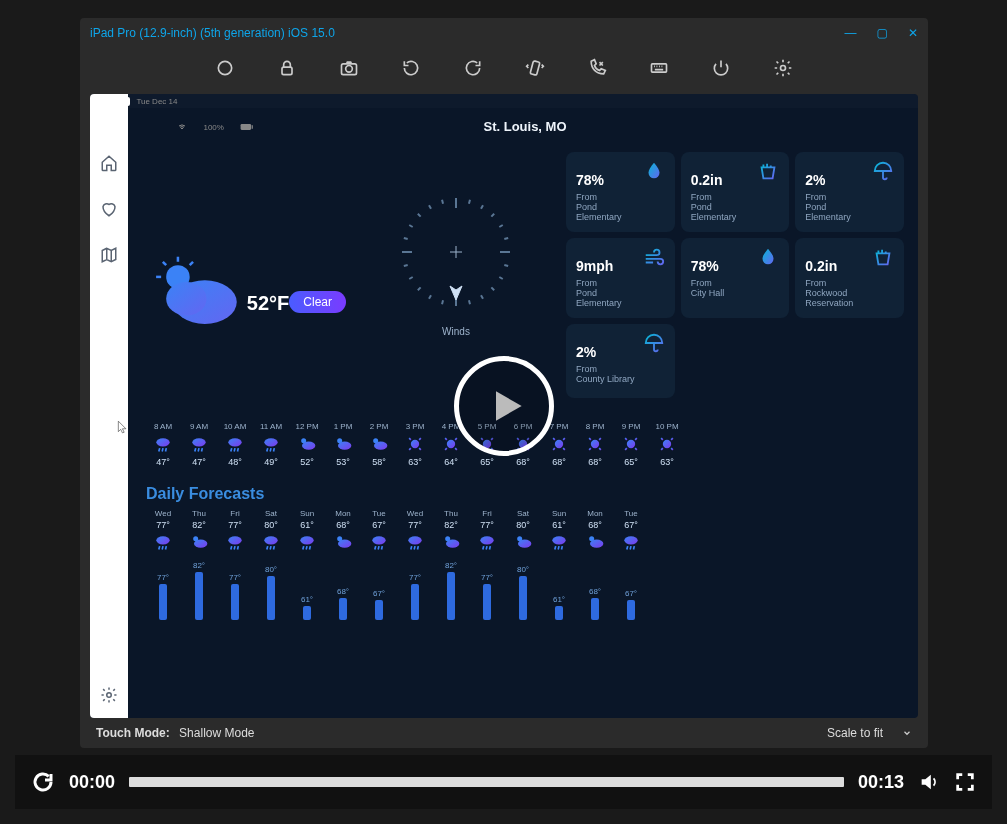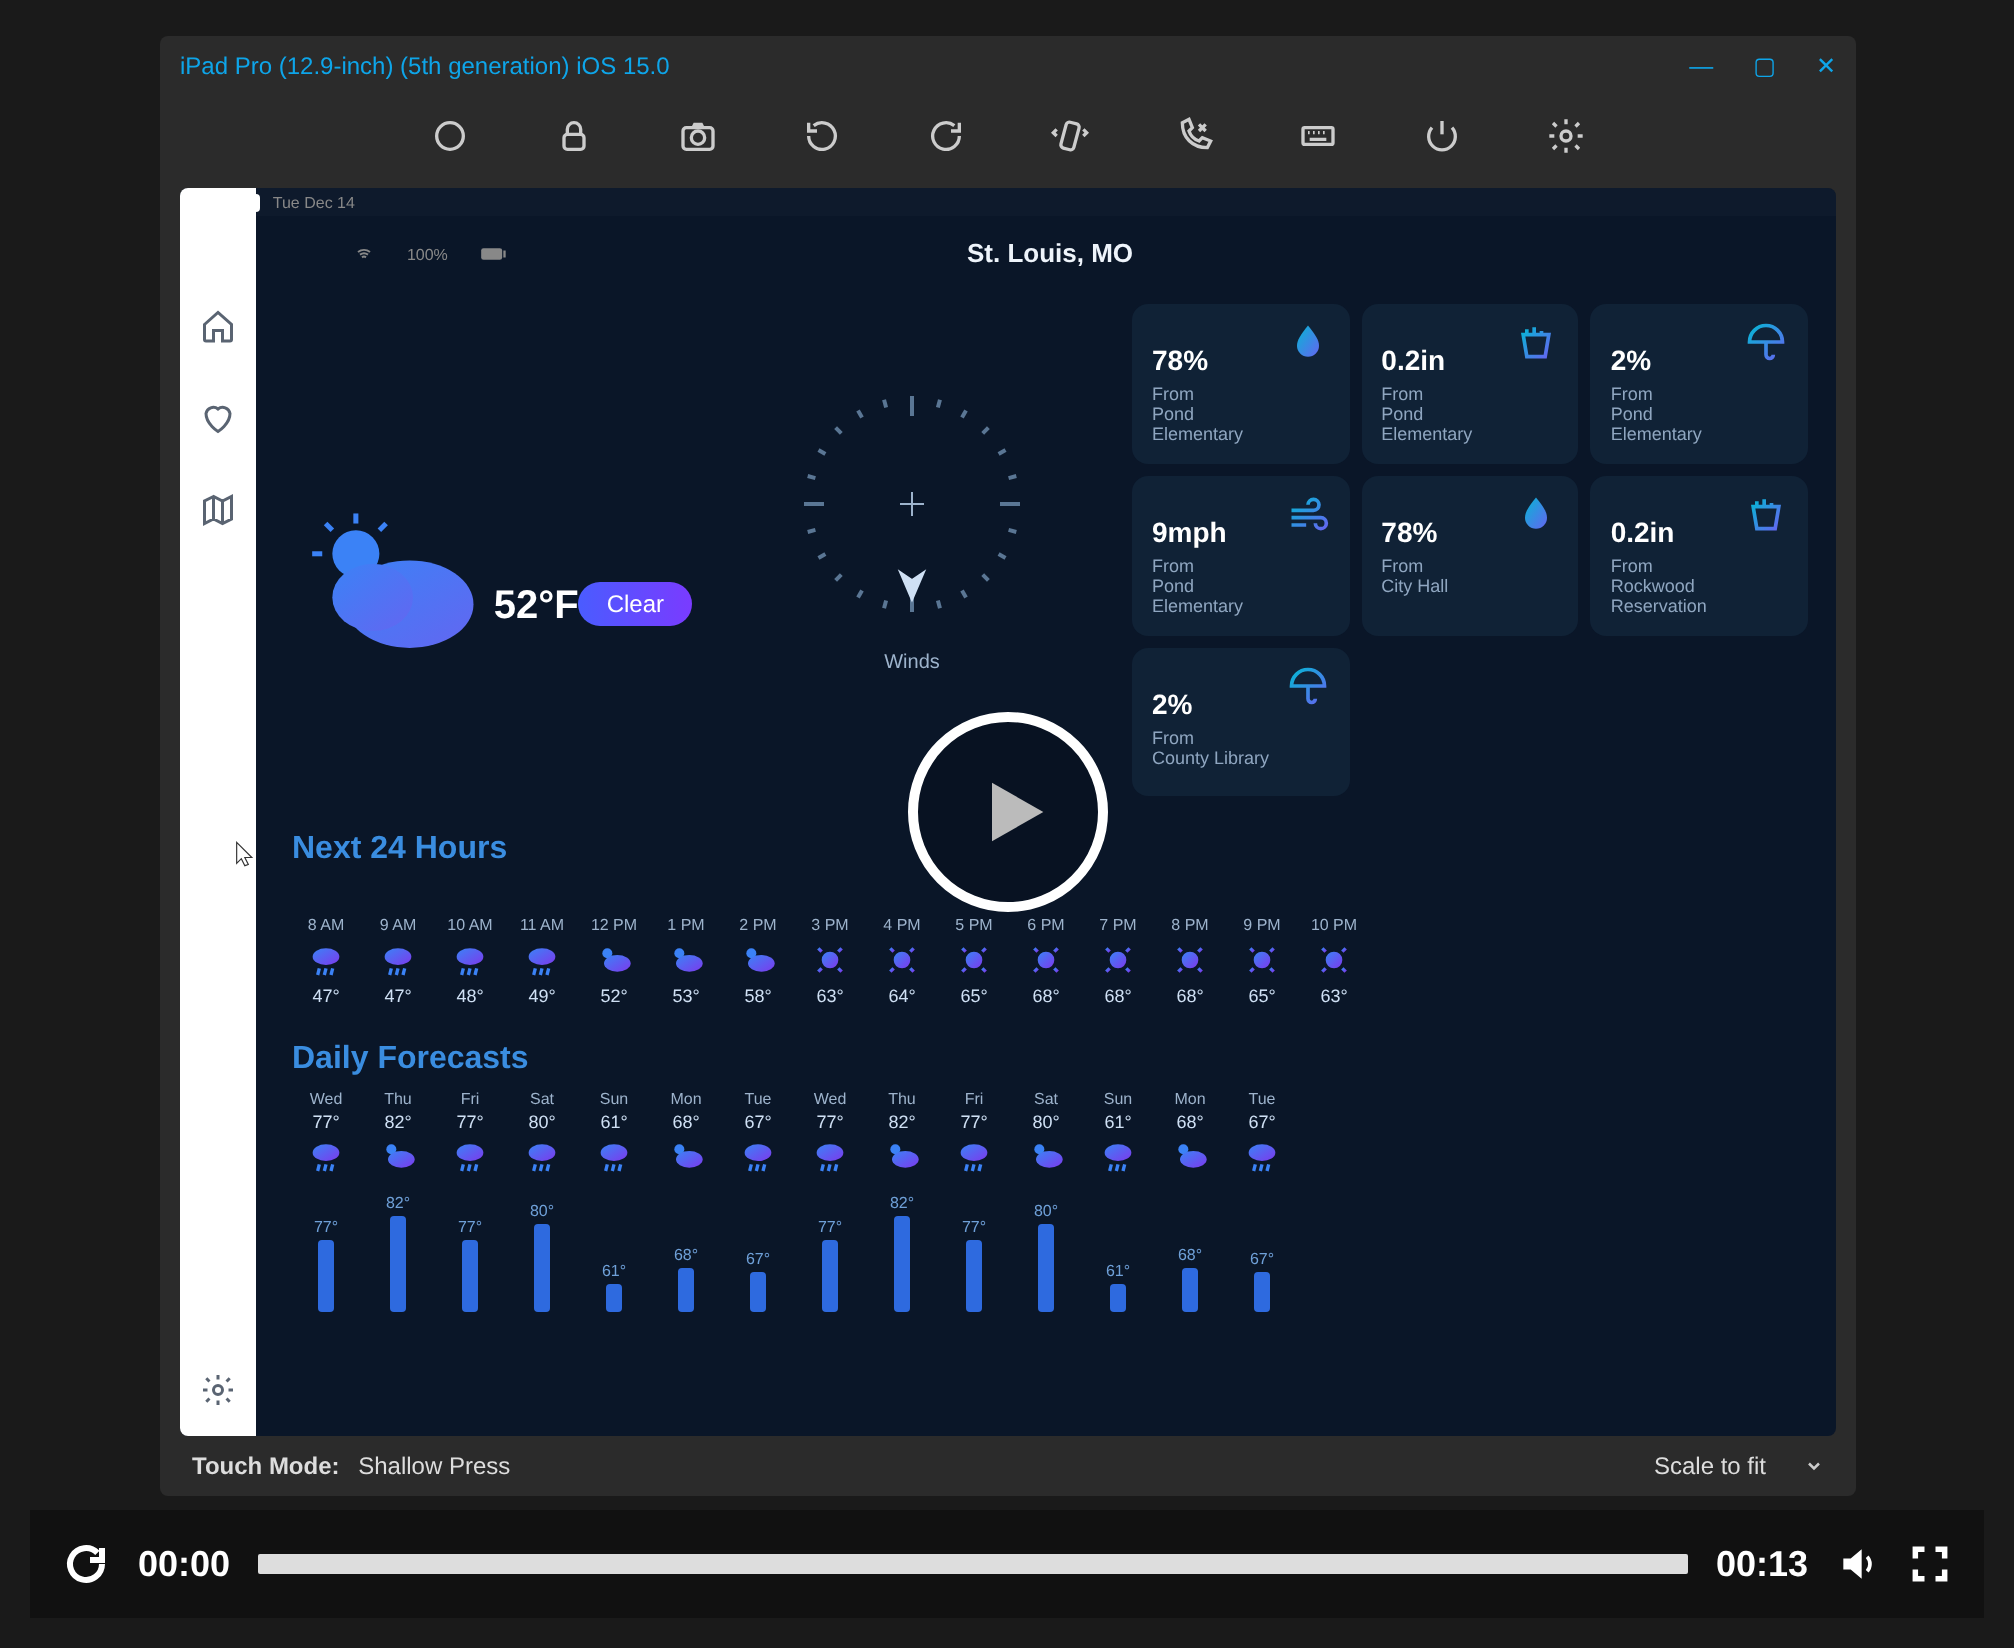--- a/index.html
+++ b/index.html
@@ -531,21 +531,20 @@
                   <path fill="none" stroke="url(#g2)" stroke-width="2" d="M3 12a9 9 0 0 1 18 0H3zM12 12v7a2 2 0 0 0 4 0"></path>
                 </svg>
               </span>
     <div class="c-from">From</div>
     <div class="c-loc">County Library</div>
 
   </div>
           </div>
       </div>
 
-      <div class="section-h">Next 24 Hours</div>
       <div class="hourly-row" id="hourly-row">
           <div class="hr-cell">
     <div>8 AM</div>
     <span class="hr-icon">
               <svg viewBox="0 0 24 24">
                 <defs>
                   <linearGradient id="wg" x1="0" y1="0" x2="1" y2="1">
                     <stop offset="0%" stop-color="#3b82f6"></stop>
                     <stop offset="100%" stop-color="#7c3aed"></stop>
                   </linearGradient>
@@ -1196,21 +1195,21 @@
     <div class="play-overlay">
       <svg viewBox="0 0 24 24" fill="#bbb">
           <path d="M6 4l14 8-14 8z"></path>
         </svg>
     </div>
   </div>
 
   <div class="sim-footer">
     <div>
       <span class="tm-label">Touch Mode:</span>
-      <span style="margin-left:6px;">Shallow Press</span>
+      <span style="margin-left:6px;">Shallow Mode</span>
     </div>
     <div class="scale">
       <span>Scale to fit</span>
       <span>
         <svg width="10" height="10" viewBox="0 0 24 24" fill="none" stroke="#ccc" stroke-width="3">
             <path d="M6 9l6 6 6-6"></path>
           </svg>
       </span>
     </div>
   </div>

